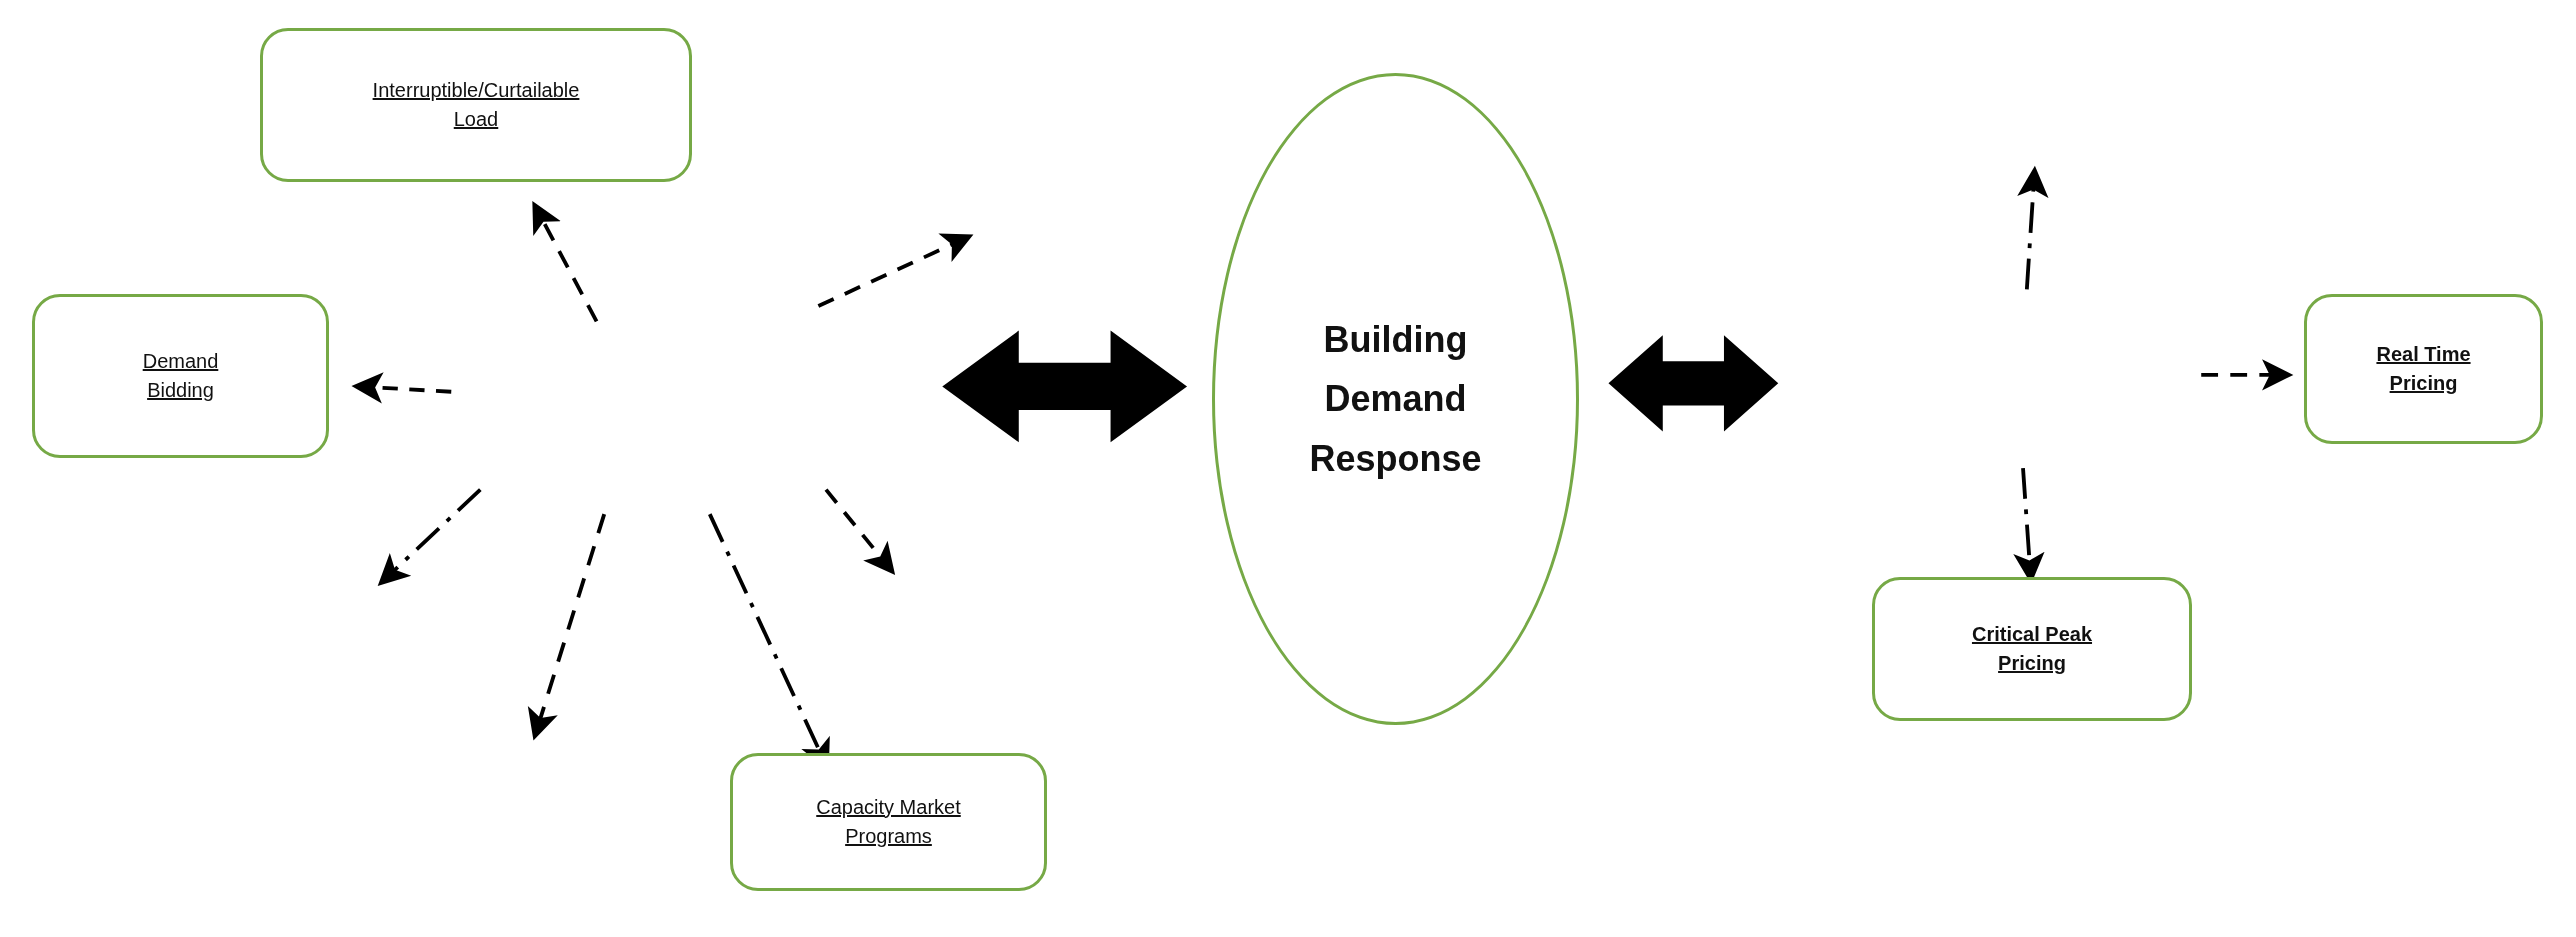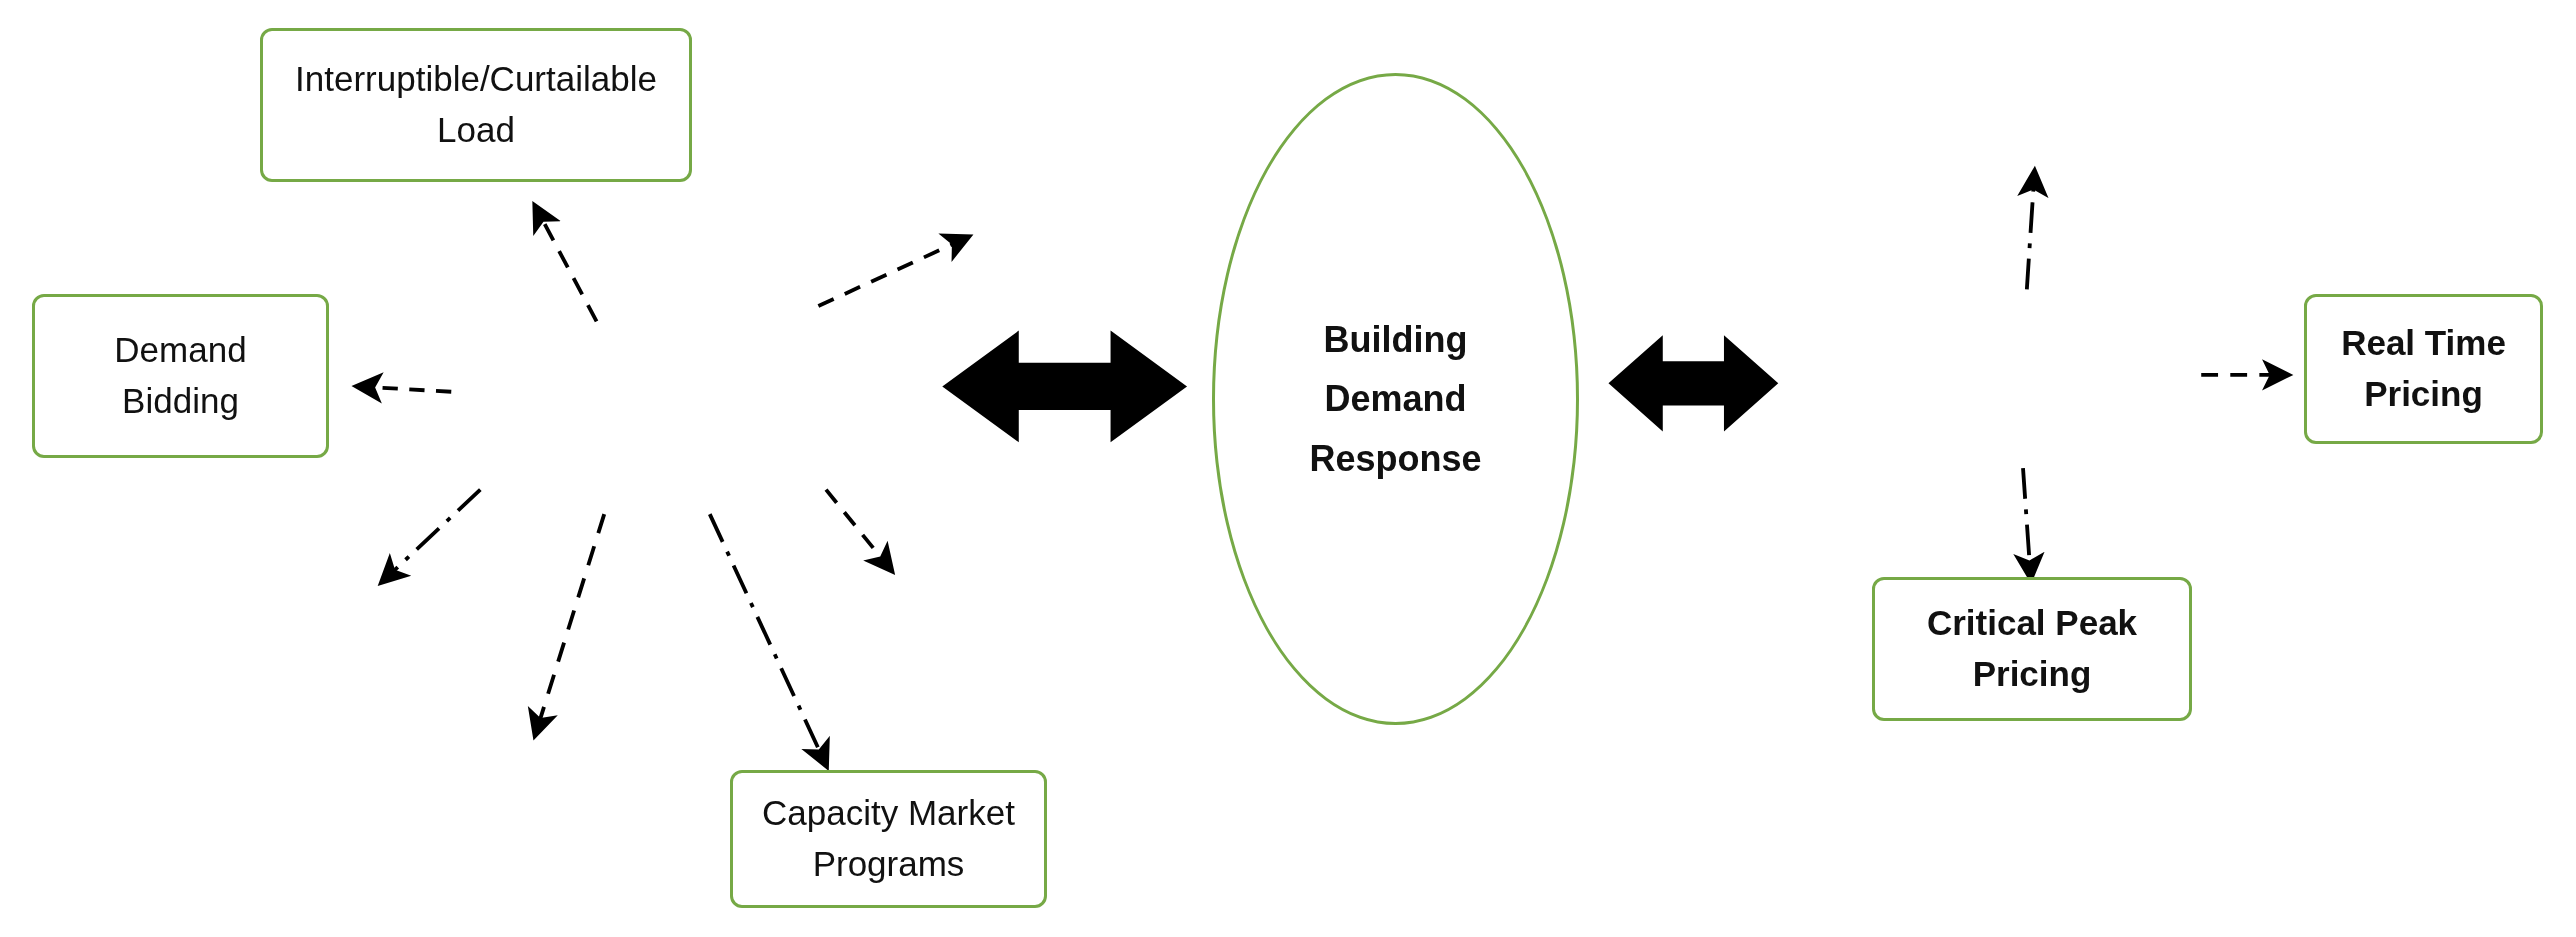--- a/index.html
+++ b/index.html
@@ -18,32 +18,33 @@
   #diagram-svg {
     position: absolute;
     left: 0; top: 0;
     width: 2576px;
     height: 938px;
   }
   .node-box {
     position: absolute;
     box-sizing: border-box;
     border: 3.8px solid #76a946;
-    border-radius: 12px;
+    border-radius: 28px;
     background: #ffffff;
     display: flex;
     align-items: center;
     justify-content: center;
     text-align: center;
     color: #111111;
     line-height: 1.45;
     padding: 4.6px 10.7px;
-    font-size: 35px;
+    font-size: 20px;
     font-weight: 400;
     white-space: pre-line;
+    text-decoration: underline;
   }
   .node-box.bold { font-weight: 700; }
 
   .node-ellipse {
     position: absolute;
     box-sizing: border-box;
     border: 3.1px solid #76a946;
     border-radius: 50%;
     background: transparent;
     display: flex;
@@ -129,21 +130,21 @@
 
   <div class="node-box" style="left:260px; top:27.5px; width:432px; height:154px;">Interruptible/Curtailable
 Load</div>
 
 
   <div class="node-box" style="left:32px; top:294px; width:297px; height:164px;">Demand
 Bidding</div>
 
 
 
-  <div class="node-box" style="left:730px; top:753px; width:317px; height:138px;margin-top:17px;">Capacity Market
+  <div class="node-box" style="left:730px; top:753px; width:317px; height:138px;">Capacity Market
 Programs</div>
 
 
 
   <div class="node-ellipse big-ellipse" style="left:1212px; top:73px; width:367px; height:652px;">
     <span class="ellipse-label">Building
 Demand
 Response</span>
   </div>
 

